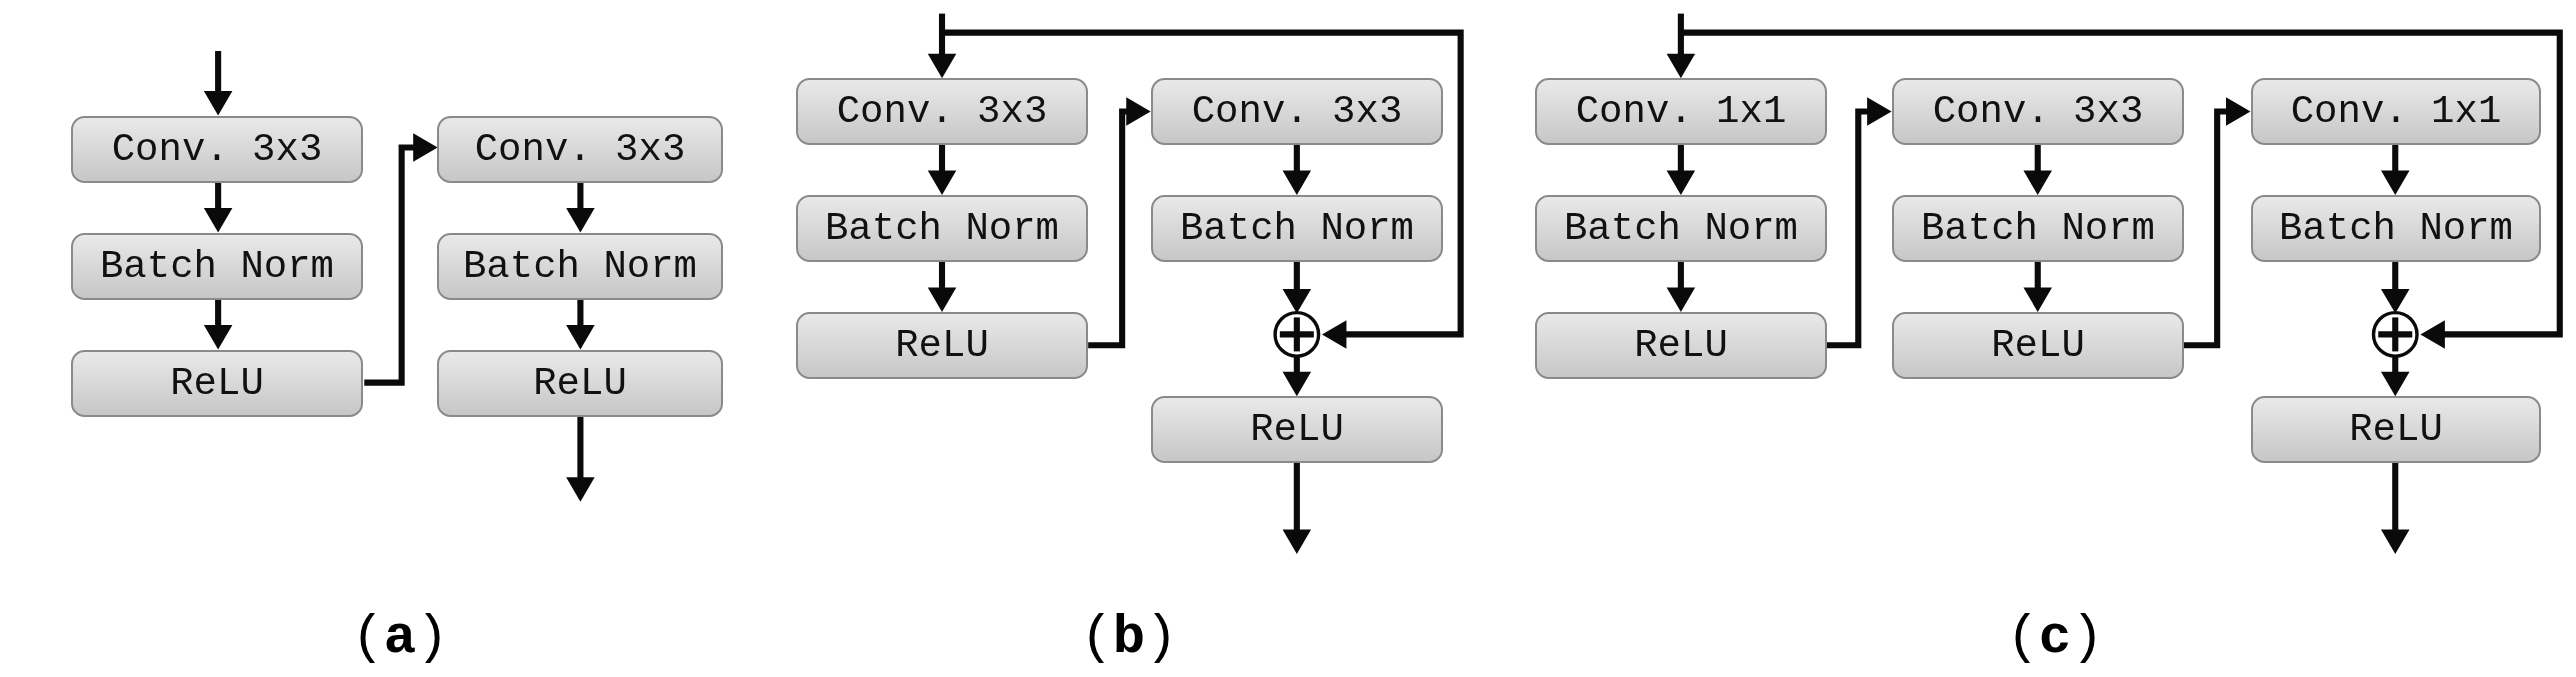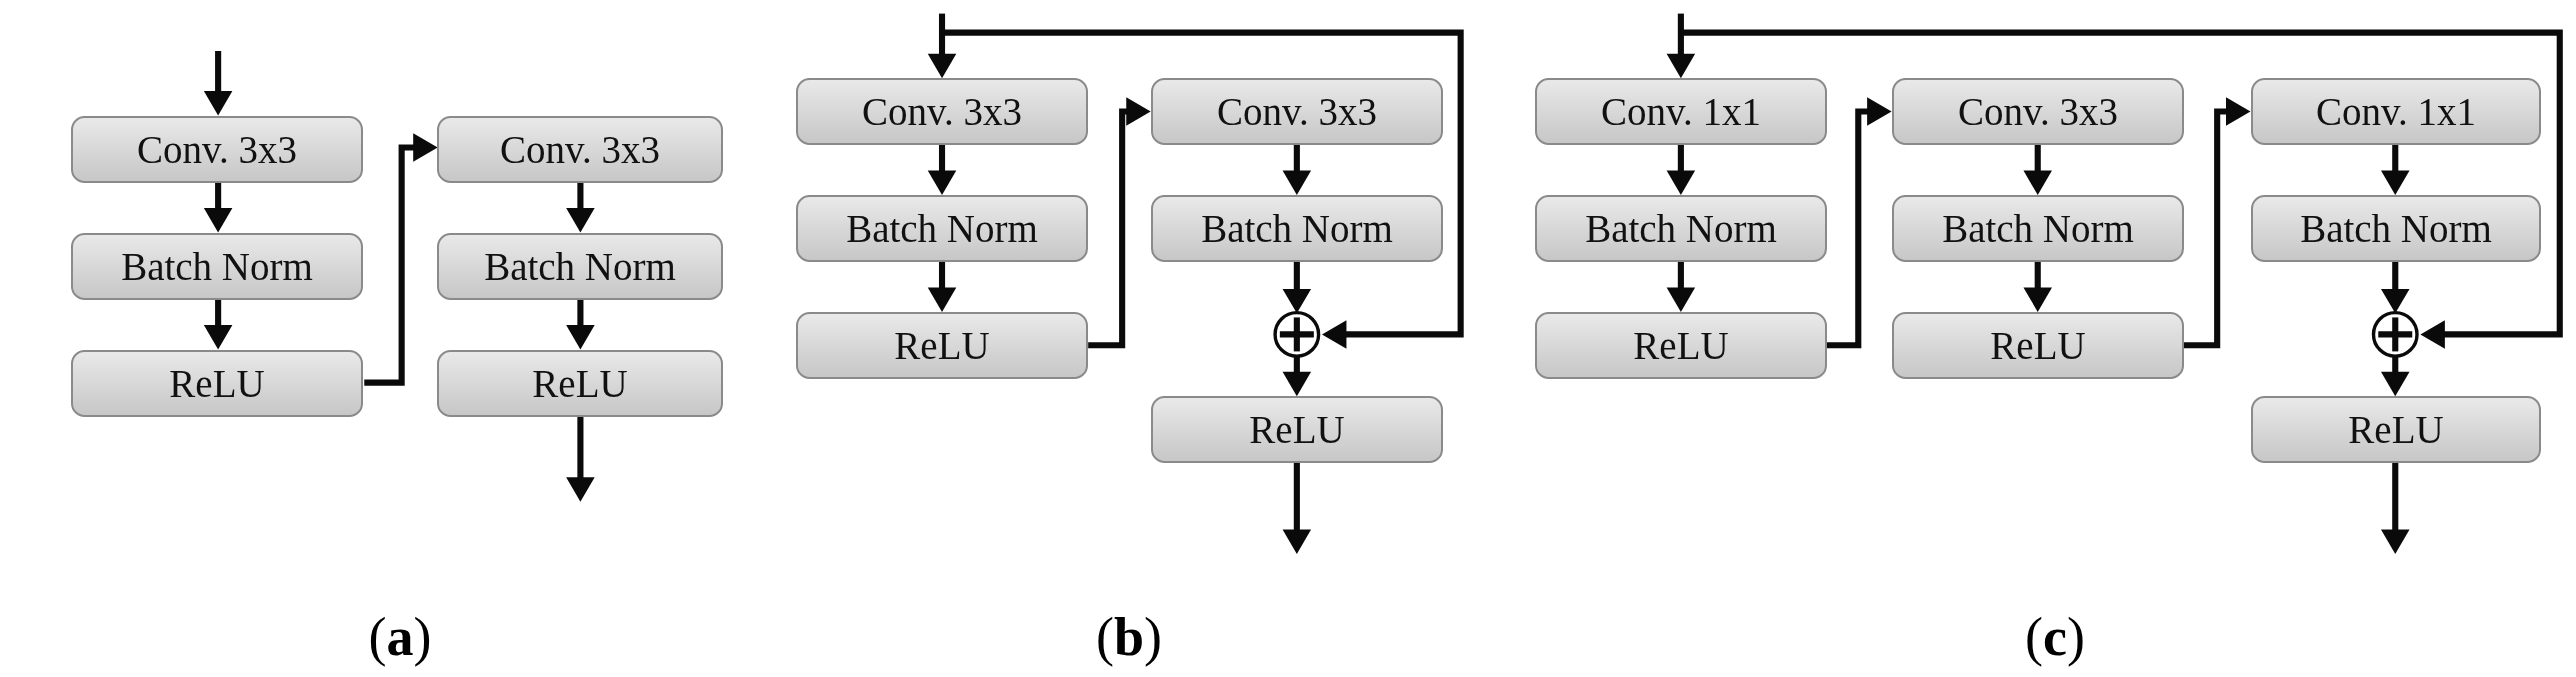--- a/index.html
+++ b/index.html
@@ -6,21 +6,21 @@
     margin: 0;
     padding: 0;
     background: #ffffff;
   }
   #canvas {
     position: relative;
     width: 2576px;
     height: 677px;
     background: var(--bg, #ffffff);
     overflow: hidden;
-    font-family: Liberation Serif, serif;
+    font-family: Liberation Mono, monospace;
   }
   #connector-layer {
     position: absolute;
     left: 0;
     top: 0;
     width: 2576px;
     height: 677px;
   }
   .node {
     position: absolute;

